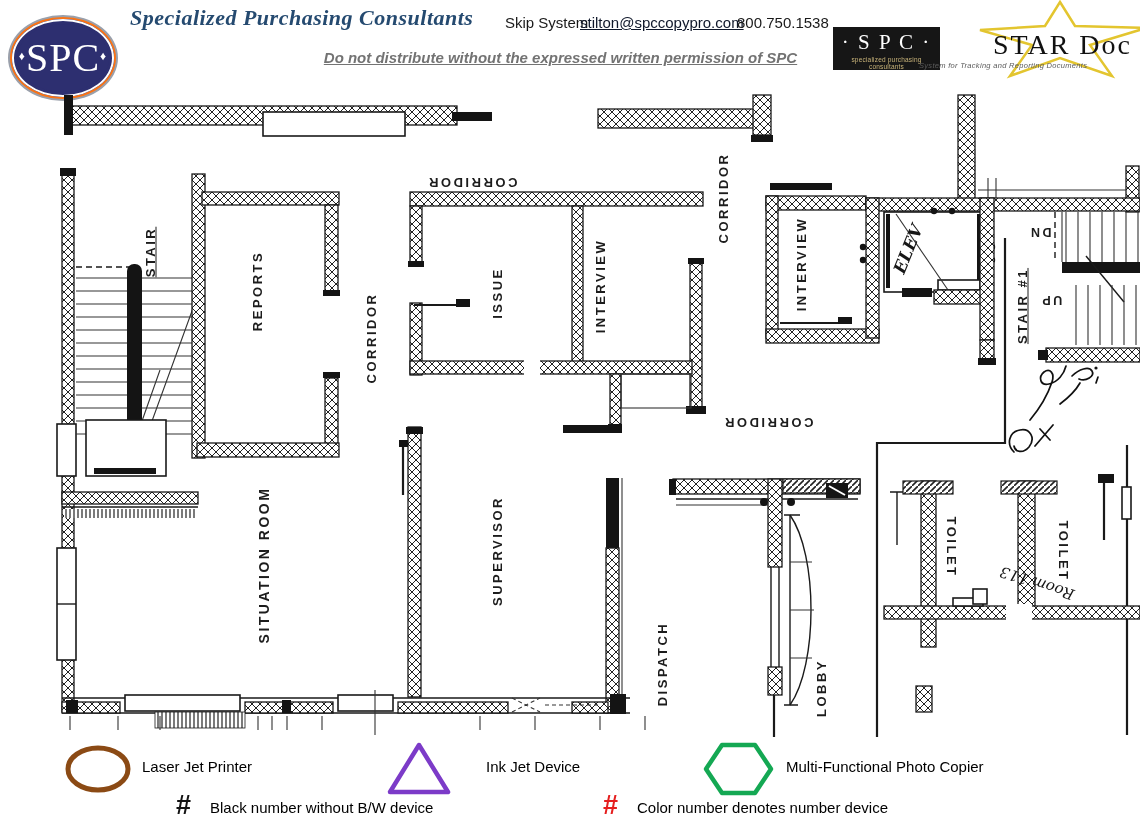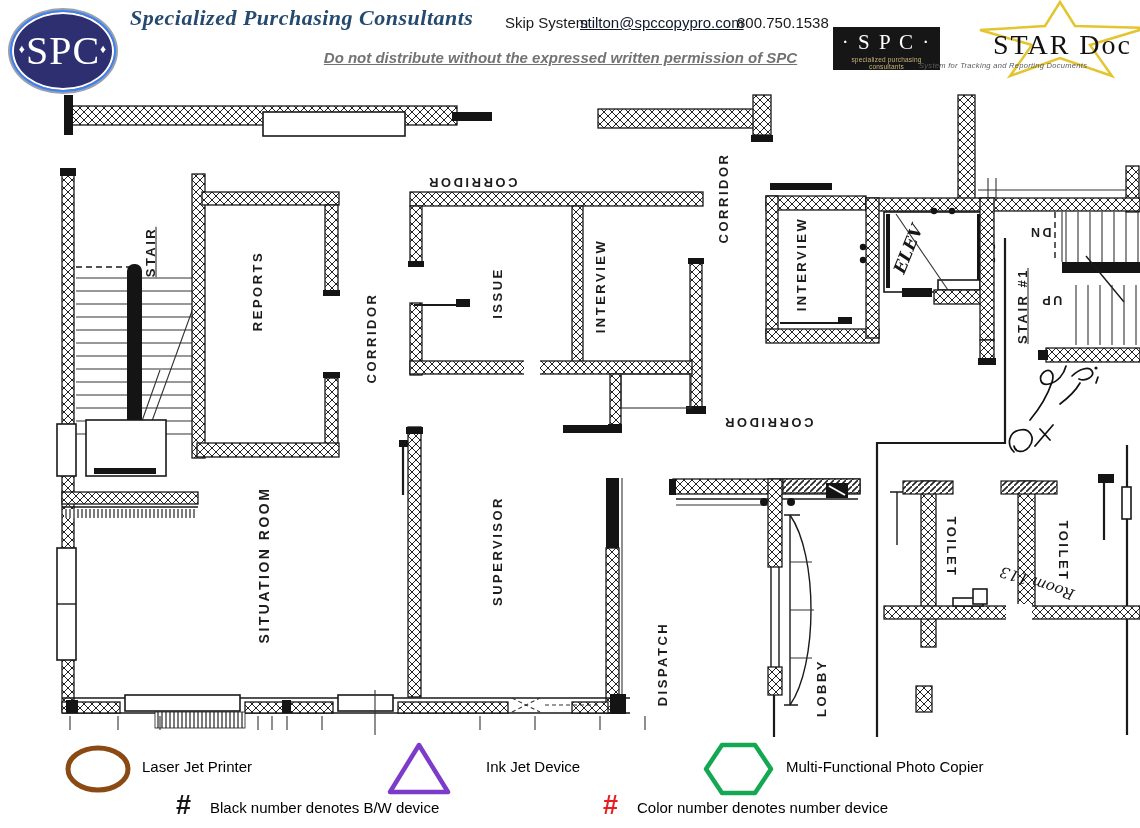--- a/index.html
+++ b/index.html
@@ -1,21 +1,21 @@
 <!DOCTYPE html>
 <html><head>
 <meta charset="utf-8">
 <style>
   html,body{margin:0;padding:0;background:#fff;}
   .page{position:relative;width:1140px;height:828px;background:#ffffff;overflow:hidden;
         font-family:"Liberation Sans",sans-serif;color:#141414;}
   
   .hdr{position:absolute;left:0;top:0;width:1140px;height:92px;}
-  .logo{position:absolute;left:8px;top:8px;width:110px;height:86px;border-radius:50%;
-        border:2px solid #9aa0ab;background:#3b82f6;padding:2px;box-sizing:border-box;}
+  .logo{position:absolute;left:8px;top:15px;width:110px;height:86px;border-radius:50%;
+        border:2px solid #9aa0ab;background:#f97316;padding:2px;box-sizing:border-box;}
   .logo-in{width:100%;height:100%;border-radius:50%;background:#2d2f70;
         box-shadow:inset 0 0 0 2px #ffffff, inset 0 0 0 5px #2d2f70;
         display:flex;align-items:center;justify-content:center;}
   .logo-txt{color:#fff;font-family:"Liberation Serif",serif;font-size:40px;letter-spacing:1px;line-height:1;}
   .logo-dia{color:#fff;font-size:12px;vertical-align:middle;position:relative;top:-6px;}
   .company{position:absolute;left:130px;top:5px;font-family:"Liberation Serif",serif;
         font-style:italic;font-weight:bold;font-size:22px;color:#254a70;letter-spacing:.5px;}
   .contact{position:absolute;top:14px;font-size:15px;color:#1a1a1a;}
   .c-name{left:505px;}
   .c-mail{left:580px;color:#0f172a;text-decoration:underline;}
@@ -274,18 +274,18 @@
       <polygon points="34,4 63,51 5,51" fill="none" stroke-width="4.5" stroke-linejoin="round" stroke="#7c3bc8"></polygon>
     </svg>
     <div class="lg-txt" style="left:486px;top:758px">Ink Jet Device</div>
 
     <svg style="position:absolute;left:700px;top:741px" width="76" height="56">
       <polygon points="22,4 55,4 71,28 55,52 22,52 6,28" fill="none" stroke-width="4.5" stroke-linejoin="round" stroke="#14a853"></polygon>
     </svg>
     <div class="lg-txt" style="left:786px;top:758px">Multi-Functional Photo Copier</div>
 
     <div class="lg-hash" style="left:176px;top:792px">#</div>
-    <div class="lg-txt" style="left:210px;top:799px">Black number denotes B/W device</div>
+    <div class="lg-txt" style="left:210px;top:799px">Black number without B/W device</div>
     <div class="lg-hash" style="left:603px;top:792px;color:#e51f1f">#</div>
     <div class="lg-txt" style="left:637px;top:799px">Color number denotes number device</div>
   </div>
 
 </div>
 
 </body></html>

